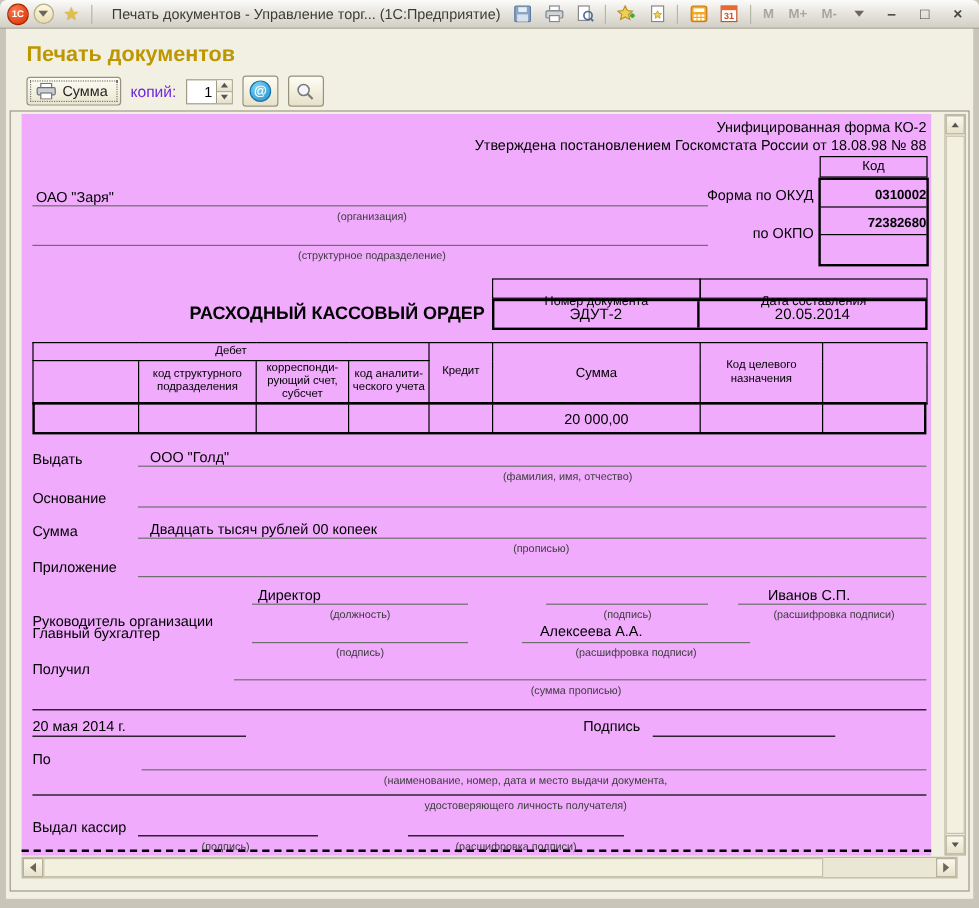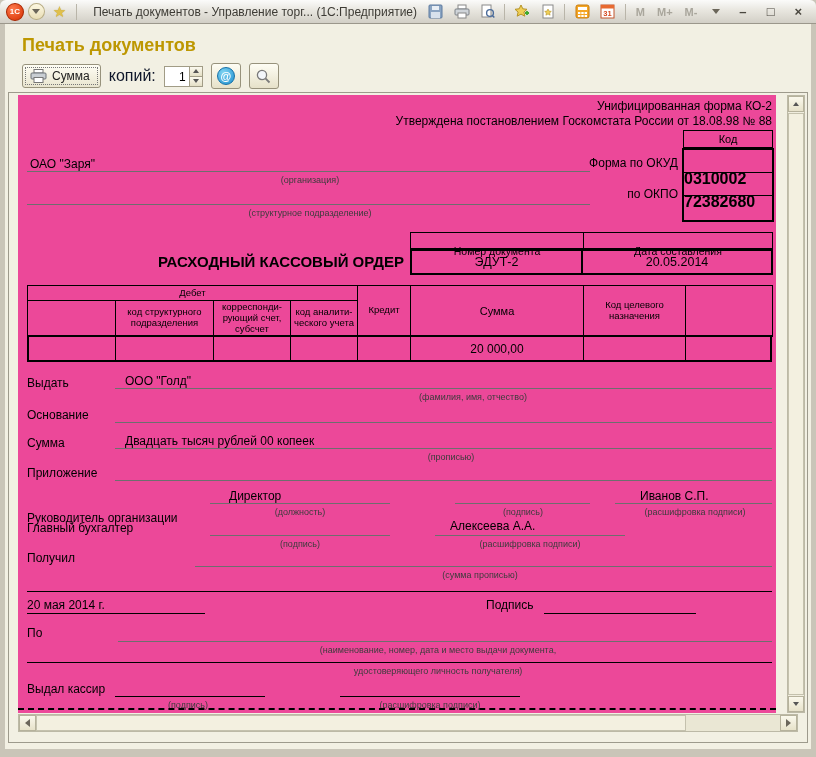--- a/index.html
+++ b/index.html
@@ -26,43 +26,43 @@
 
   .content { position:absolute; left:5px; top:24px; right:5px; bottom:8px; background:#f2f0e3; }
   .heading { position:absolute; left:17px; top:11px; font-size:18px; font-weight:bold; color:#bd9701; }
 
   .toolbar { position:absolute; left:17px; top:38px; height:28px; display:flex; align-items:center; gap:8px; }
   .btn-print {
     display:flex; align-items:center; gap:5px; padding:3px 10px 3px 7px; font-size:12px; color:#222;
     background:linear-gradient(#fefdf4,#e9e5cf); border:1px solid #97927c; border-radius:3px;
     outline:1px dotted #777; outline-offset:-4px; height:24px;
   }
-  .copies-label { font-size:16px; color:#0f172a; }
+  .copies-label { font-size:13px; color:#6d28d9; }
   .spinbox { display:flex; align-items:stretch; height:21px; border:1px solid #a19c86; background:#fff; }
   .spin-val { width:24px; font-size:12px; text-align:right; padding:3px 3px 0 0; }
   .spin-btns { width:13px; display:flex; flex-direction:column; border-left:1px solid #a19c86; }
   .spin-up,.spin-down { flex:1; background:linear-gradient(#fbf9ee,#e4dfc6); display:flex; align-items:center; justify-content:center; }
   .spin-up { border-bottom:1px solid #a19c86; }
   .tri-u { width:0;height:0;border-left:3px solid transparent;border-right:3px solid transparent;border-bottom:4px solid #555; }
   .tri-d { width:0;height:0;border-left:3px solid transparent;border-right:3px solid transparent;border-top:4px solid #555; }
   .sq-btn { width:30px; height:26px; background:linear-gradient(#fefdf4,#e6e1c9); border:1px solid #97927c; border-radius:3px; display:flex; align-items:center; justify-content:center; }
   .at-circle { width:18px; height:18px; border-radius:50%; background:radial-gradient(circle at 35% 30%, #7fd4f2, #1f8fd0); color:#fff; font-size:11px; font-weight:bold; display:flex; align-items:center; justify-content:center; border:1px solid #1470a8; }
 
   .preview { position:absolute; left:3px; top:68px; right:3px; bottom:6px; background:#f2f0e3; border:1px solid #9d9a8c; }
-  .page { position:absolute; left:9px; top:2px; width:758px; height:618px; background:#ec4899; color:#000; }
+  .page { position:absolute; left:9px; top:2px; width:758px; height:618px; background:#f0abfc; color:#000; }
 
   .t12 { font-size:12px; position:absolute; white-space:nowrap; }
   .cap { font-size:9px; color:#3c3c3c; position:absolute; white-space:nowrap; transform:translateX(-50%); }
   .uline { position:absolute; height:1px; background:#6e6e6e; }
   .bline { position:absolute; height:2px; background:#000; }
   .rt { text-align:right; }
 
   .kod-header { position:absolute; left:665px; top:35px; width:90px; height:18px; border:1px solid #000; font-size:11px; text-align:center; padding-top:2px; }
   .kod-box { position:absolute; left:664px; top:53px; width:92px; height:74px; border:2px solid #000; }
-  .kod-row { height:23px; font-size:16px; font-weight:bold; text-align:left; padding-top:20px; border-bottom:1px solid #000; }
+  .kod-row { height:23px; font-size:11px; font-weight:bold; text-align:right; padding-top:7px; border-bottom:1px solid #000; }
   .kod-row.last { border-bottom:none; }
 
   .numdate-head { position:absolute; left:392px; top:137px; width:363px; height:17px; display:flex; }
   .numdate-head div { border:1px solid #000; font-size:10.5px; text-align:center; padding-top:12px; }
   .ndh1 { width:174px; }
   .ndh2 { width:190px; margin-left:-1px; }
   .numdate-val { position:absolute; left:392px; top:154px; width:363px; height:26px; border:2px solid #000; display:flex; }
   .ndv1 { width:171px; border-right:2px solid #000; }
   .ndv2 { flex:1; }
   .ndv1,.ndv2 { font-size:12.5px; text-align:center; padding-top:4px; }
@@ -276,21 +276,21 @@
 
         <div class="t12" style="left:9px; top:341px;">Сумма</div>
         <div class="t12" style="left:107px; top:339px;">Двадцать тысяч рублей 00 копеек</div>
         <div class="uline" style="left:97px; top:353px; width:657px;"></div>
         <div class="cap" style="left:433px; top:357px;">(прописью)</div>
 
         <div class="t12" style="left:9px; top:371px;">Приложение</div>
         <div class="uline" style="left:97px; top:385px; width:657px;"></div>
 
         <div class="t12" style="left:9px; top:416px;">Руководитель организации</div>
-        <div class="t12" style="left:197px; top:394px;margin-left:14px;">Директор</div>
+        <div class="t12" style="left:197px; top:394px;">Директор</div>
         <div class="uline" style="left:192px; top:408px; width:180px;"></div>
         <div class="cap" style="left:282px; top:412px;">(должность)</div>
         <div class="uline" style="left:437px; top:408px; width:135px;"></div>
         <div class="cap" style="left:505px; top:412px;">(подпись)</div>
         <div class="t12" style="left:622px; top:394px;">Иванов С.П.</div>
         <div class="uline" style="left:597px; top:408px; width:157px;"></div>
         <div class="cap" style="left:677px; top:412px;">(расшифровка подписи)</div>
 
         <div class="t12" style="left:9px; top:426px;">Главный бухгалтер</div>
         <div class="uline" style="left:192px; top:440px; width:180px;"></div>

